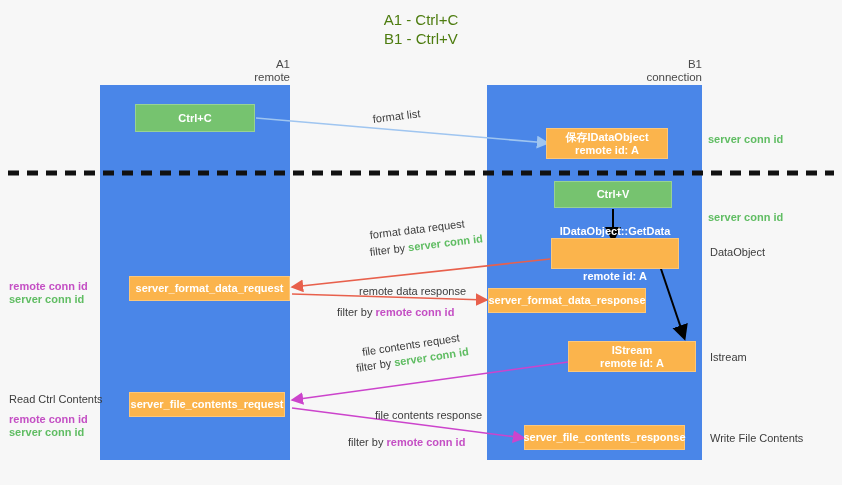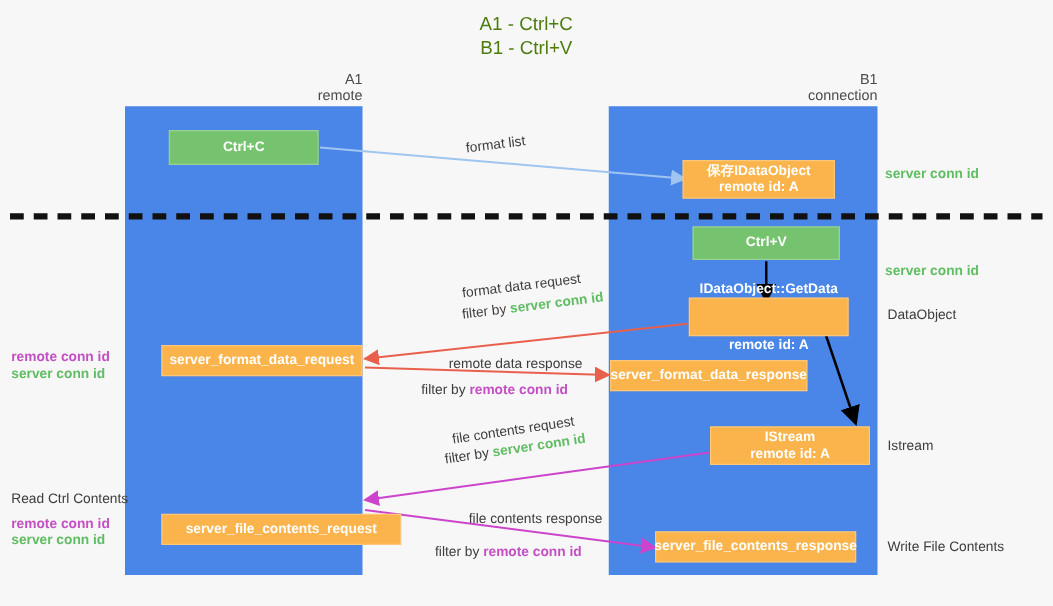--- a/index.html
+++ b/index.html
@@ -131,21 +131,21 @@
   </div>
 
   <div class="abs box orange" style="left:129px;top:276px;width:161px;height:25px;">
     <span>server_format_data_request</span>
   </div>
 
   <div class="abs box orange" style="left:488px;top:288px;width:158px;height:25px;">
     <span>server_format_data_response</span>
   </div>
 
-  <div class="abs box orange" style="left:129px;top:411px;width:192px;height:25px;">
+  <div class="abs box orange" style="left:129px;top:392px;width:156px;height:25px;">
     <span>server_file_contents_request</span>
   </div>
 
   <div class="abs box orange" style="left:524px;top:425px;width:161px;height:25px;">
     <span>server_file_contents_response</span>
   </div>
 
   <div class="abs lbl rot-a" style="left:372px;top:112px;">format list</div>
 
   <div class="abs lbl rot-a" style="left:369px;top:228px;">format data request</div>

